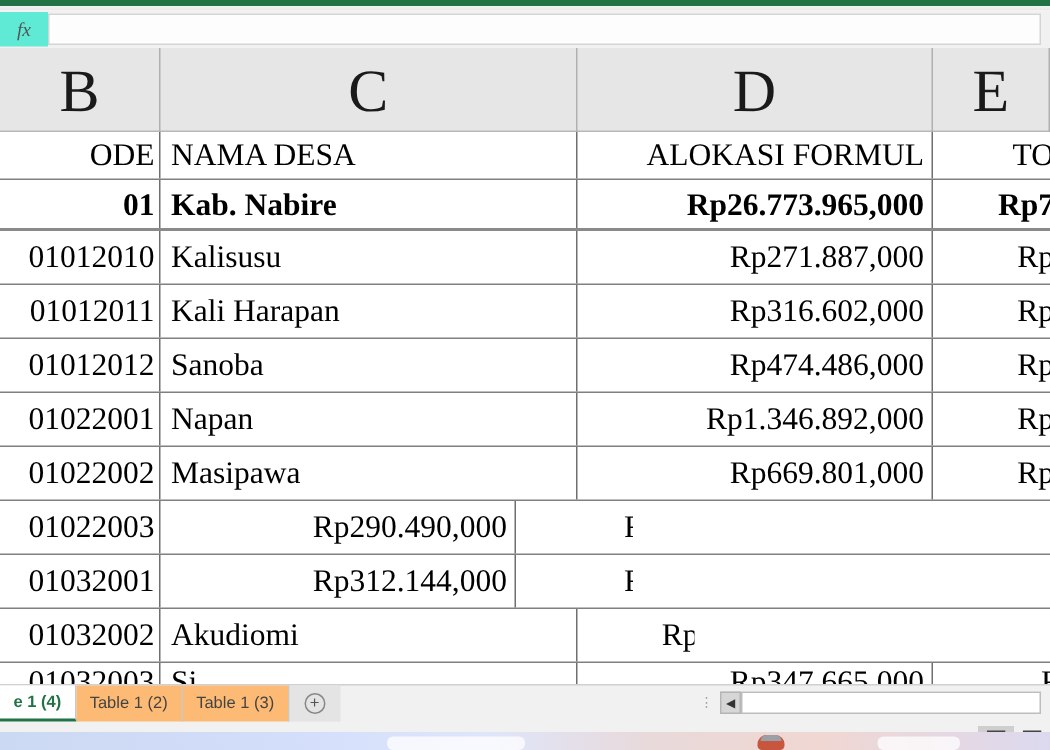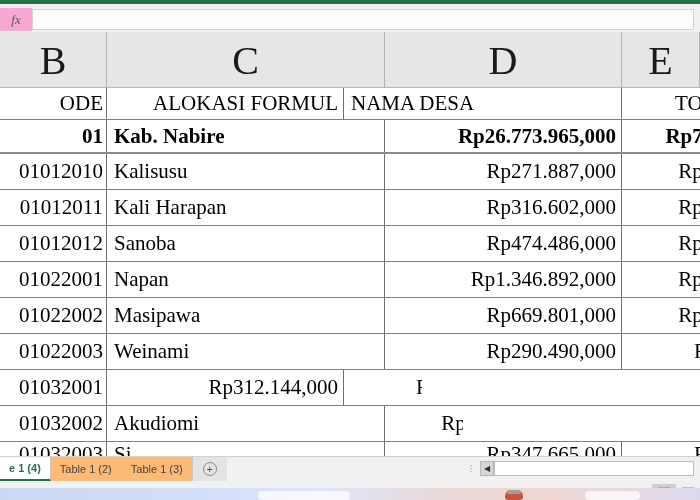--- a/index.html
+++ b/index.html
@@ -25,21 +25,21 @@
   .formula-bar {
     position: absolute; top: 7px; left: 0; width: 700px; height: 25px;
     background: #f1f1f1;
     display: flex; align-items: center;
   }
   .fx-btn {
     width: 32px; height: 23px;
     display: flex; align-items: center; justify-content: center;
     font-family: "Liberation Serif", serif;
     font-style: italic; font-size: 13px; color: #555;
-    background: #f9a8d4;
+    background: #5eead4;
   }
   .formula-input {
     flex: 1; height: 21px; margin-right: 6px;
     background: #fdfdfd;
     border: 1px solid #d4d4d4;
   }
 
   
   .col-head-row {
     position: absolute; top: 32px; left: 0; width: 700px; height: 56px;
@@ -214,25 +214,25 @@
         <span>E</span>
       </div>
     </div>
 
   <div class="grid" id="grid">
 
     <div class="row header row-h-header">
       <div class="cell c-code">
           <span class="txt">ODE</span>
         </div>
+      <div class="cell c-name">
+          <span>NAMA DESA</span>
+        </div>
       <div class="cell c-alok">
           <span>ALOKASI FORMUL</span>
-        </div>
-      <div class="cell c-name">
-          <span>NAMA DESA</span>
         </div>
       <div class="cell c-total">
           <span class="txt">TOTA</span>
         </div>
     </div>
 
     <div class="row bold row-h-bold thick">
       <div class="cell c-code">
           <span class="txt">01</span>
         </div>
@@ -314,23 +314,20 @@
           <div class="cell c-alok">
             <span>Rp669.801,000</span>
           </div>
           <div class="cell c-total">
             <span class="txt">Rp1.2</span>
           </div>
         </div>
         <div class="row row-h-data">
           <div class="cell c-code">
             <span class="txt">01022003</span>
-          </div>
-          <div class="cell c-name">
-            <span>Weinami</span>
           </div>
           <div class="cell c-alok">
             <span>Rp290.490,000</span>
           </div>
           <div class="cell c-total">
             <span class="txt">Rp9</span>
           </div>
         </div>
         <div class="row row-h-data">
           <div class="cell c-code">

